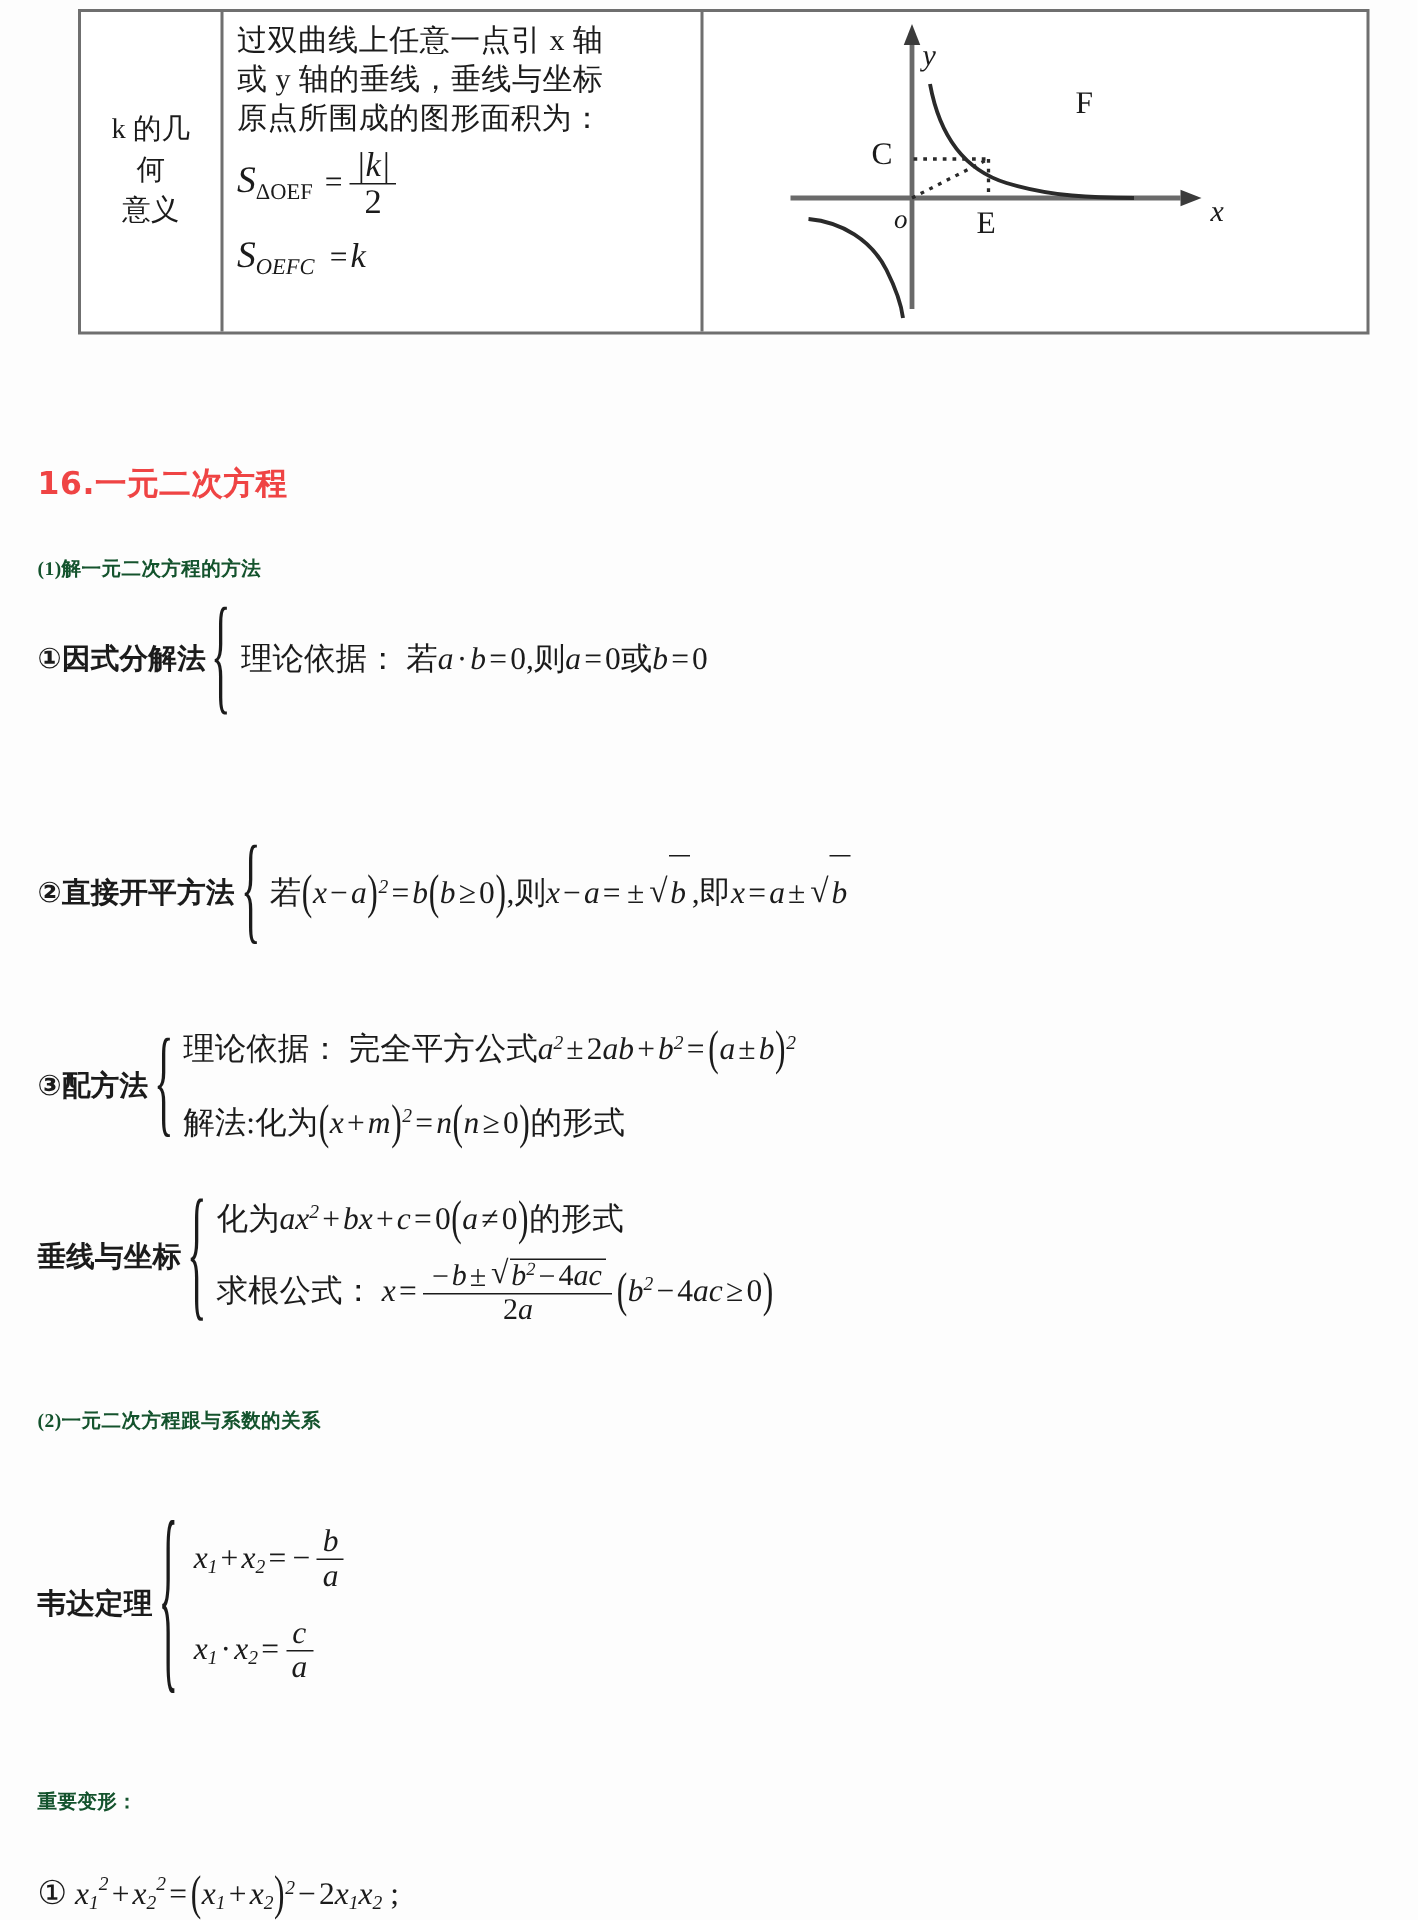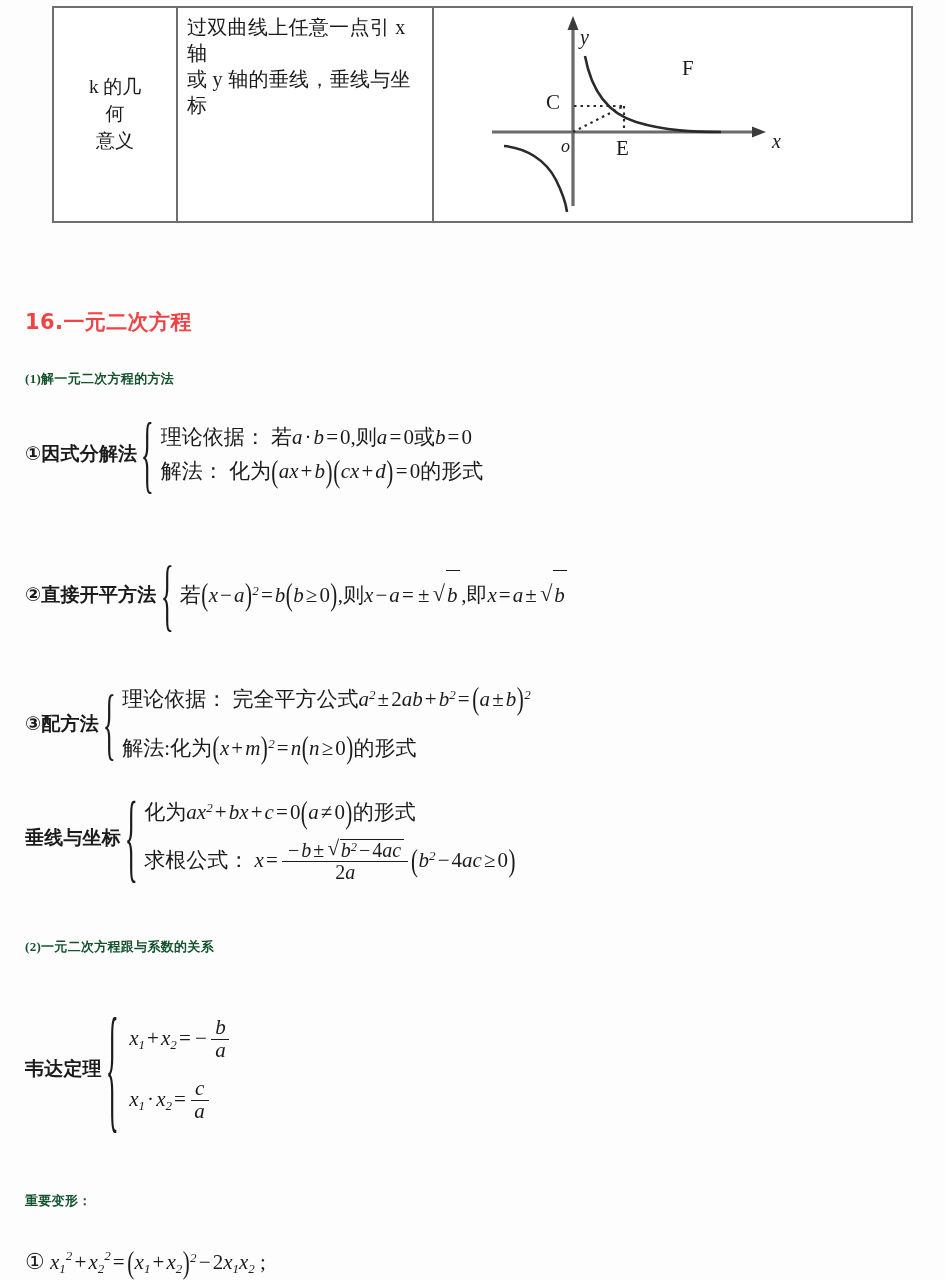--- a/index.html
+++ b/index.html
@@ -60,33 +60,33 @@
     left: 52px;
     top: 6px;
     width: 861px;
     height: 217px;
     border: 2.2px solid #6f6f6f;
     box-sizing: border-box;
     display: flex;
     background: #ffffff;
   }
   #geom-table .col-label {
-    width: 124px;
+    width: 95px;
     border-right: 2.2px solid #6f6f6f;
     box-sizing: border-box;
     display: flex;
     align-items: center;
     justify-content: center;
     text-align: center;
     font-size: 19px;
     line-height: 1.42;
     font-family: "Liberation Serif", serif;
   }
   #geom-table .col-desc {
-    width: 256px;
+    width: 320px;
     border-right: 2.2px solid #6f6f6f;
     box-sizing: border-box;
     padding: 6px 8px 0 9px;
   }
   #geom-table .col-graph {
     flex: 1;
     box-sizing: border-box;
     position: relative;
   }
   .desc-text {
@@ -190,22 +190,32 @@
     <div>
       <div>k 的几</div>
       <div>何</div>
       <div>意义</div>
     </div>
   </div>
 
   <div class="col-desc">
     <div class="desc-text">过双曲线上任意一点引 x 轴</div>
     <div class="desc-text">或 y 轴的垂线，垂线与坐标</div>
-
-
+    <div class="desc-text">原点所围成的图形面积为：</div>
+
+    <div class="desc-formula">
+      <span class="mi" style="font-size:25px">S</span><span class="mn" style="font-size:15px;vertical-align:-0.30em">ΔOEF</span><span class="op" style="margin-left:6px">=</span><span class="frac" style="font-size:23px">
+        <span class="num mi">|k|</span>
+        <span class="den mn">2</span>
+      </span>
+    </div>
+
+    <div class="desc-formula second">
+      <span class="mi" style="font-size:25px">S</span><span class="mi" style="font-size:15px;vertical-align:-0.30em">OEFC</span><span class="op" style="margin-left:8px">=</span><span class="mi" style="font-size:23px">k</span>
+    </div>
   </div>
 
   <div class="col-graph">
     <svg id="hyperbola-graph" width="434" height="213" viewBox="0 0 434 213">
 
       <line x1="58" y1="124" x2="318" y2="124" stroke="#6a6a6a" stroke-width="3.2"></line>
       <polygon points="318,118.5 332,124 318,129.5" fill="#3b3b3b"></polygon>
 
       <line x1="139" y1="198" x2="139" y2="22" stroke="#6a6a6a" stroke-width="3.2"></line>
       <polygon points="133.5,22 139,8 144.5,22" fill="#3b3b3b"></polygon>
@@ -232,21 +242,20 @@
 
 <div class="section-heading" style="top:308px;">16.一元二次方程</div>
 
 <div class="sub-heading" style="top:370px;">(1)解一元二次方程的方法</div>
 
 <div class="method-row" style="top:420px;">
   <span class="method-label">①因式分解法</span>
   <span class="brace h3">{</span>
   <span class="method-lines">
     <span class="mline">理论依据：&nbsp;若<span class="mi">a</span><span class="op">·</span><span class="mi">b</span><span class="op">=</span><span class="mn">0</span>,则<span class="mi">a</span><span class="op">=</span><span class="mn">0</span>或<span class="mi">b</span><span class="op">=</span><span class="mn">0</span></span>
-    <span class="mline">解法：&nbsp;化为<span class="big-paren">(</span><span class="mi">ax</span><span class="op">+</span><span class="mi">b</span><span class="big-paren">)</span><span class="big-paren">(</span><span class="mi">cx</span><span class="op">+</span><span class="mi">d</span><span class="big-paren">)</span><span class="op">=</span><span class="mn">0</span>的形式</span>
   </span>
 </div>
 
 <div class="method-row" style="top:570px;">
   <span class="method-label">②直接开平方法</span>
   <span class="brace h2tall">{</span>
   <span class="method-lines">
     <span class="mline loose">若<span class="big-paren">(</span><span class="mi">x</span><span class="op">−</span><span class="mi">a</span><span class="big-paren">)</span><sup>2</sup><span class="op">=</span><span class="mi">b</span><span class="big-paren">(</span><span class="mi">b</span><span class="op">≥</span><span class="mn">0</span><span class="big-paren">)</span>,则<span class="mi">x</span><span class="op">−</span><span class="mi">a</span><span class="op">=</span><span class="op">±</span><span class="sqrt"><span class="rad mi">b</span></span>,即<span class="mi">x</span><span class="op">=</span><span class="mi">a</span><span class="op">±</span><span class="sqrt"><span class="rad mi">b</span></span></span>
   </span>
 </div>

